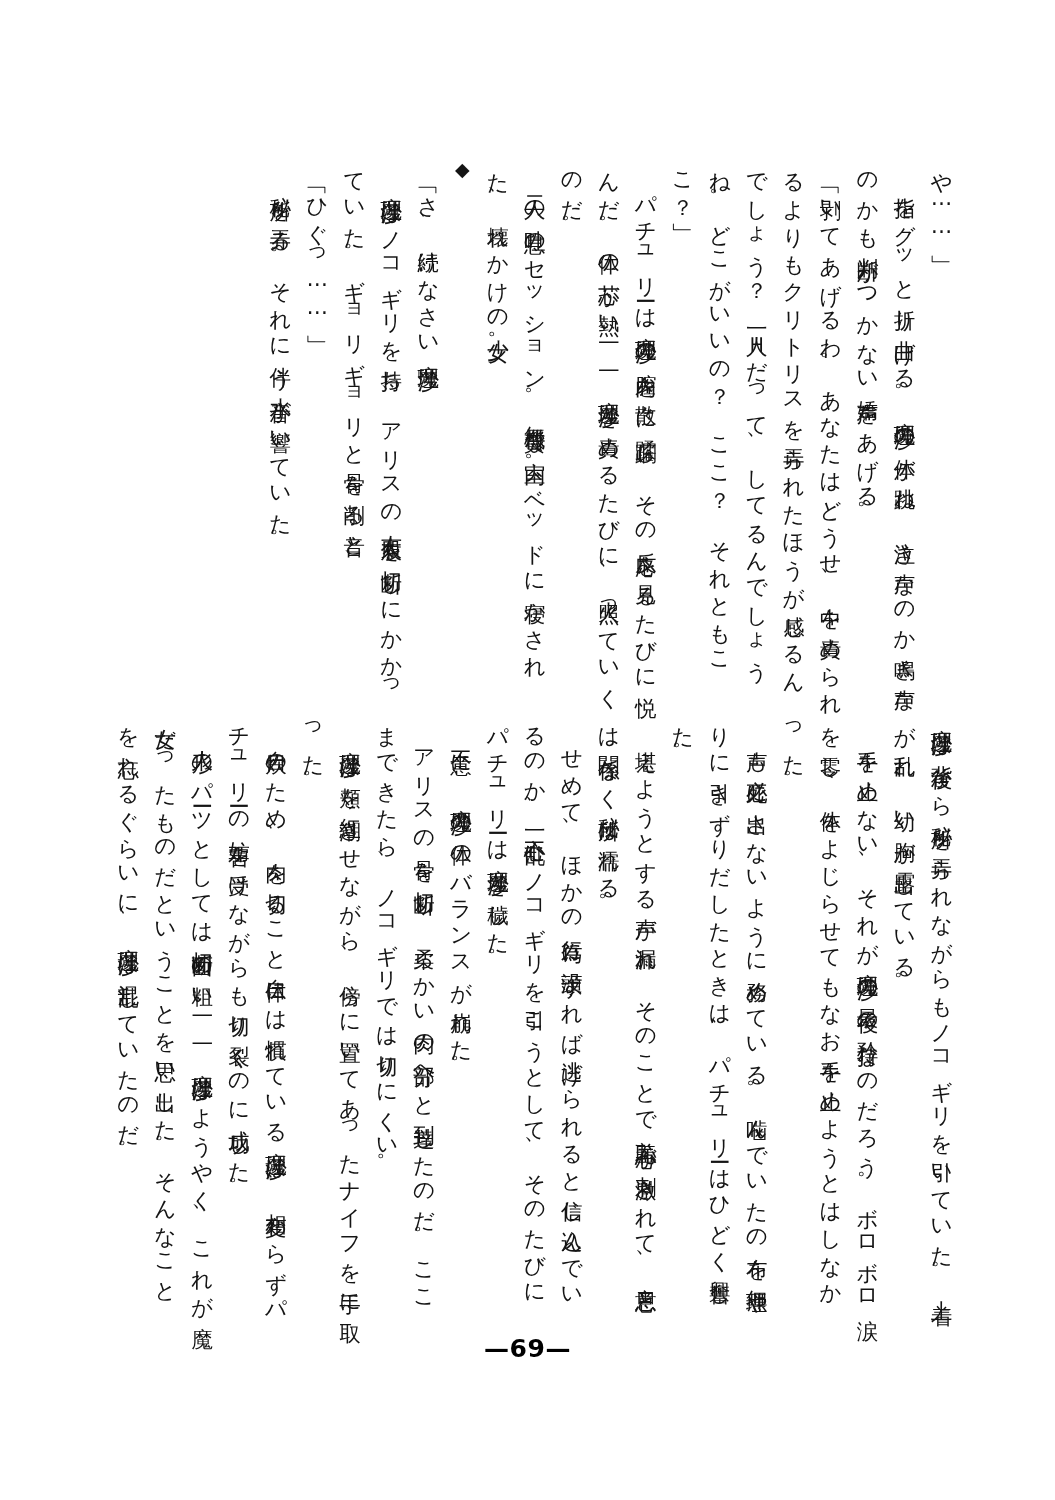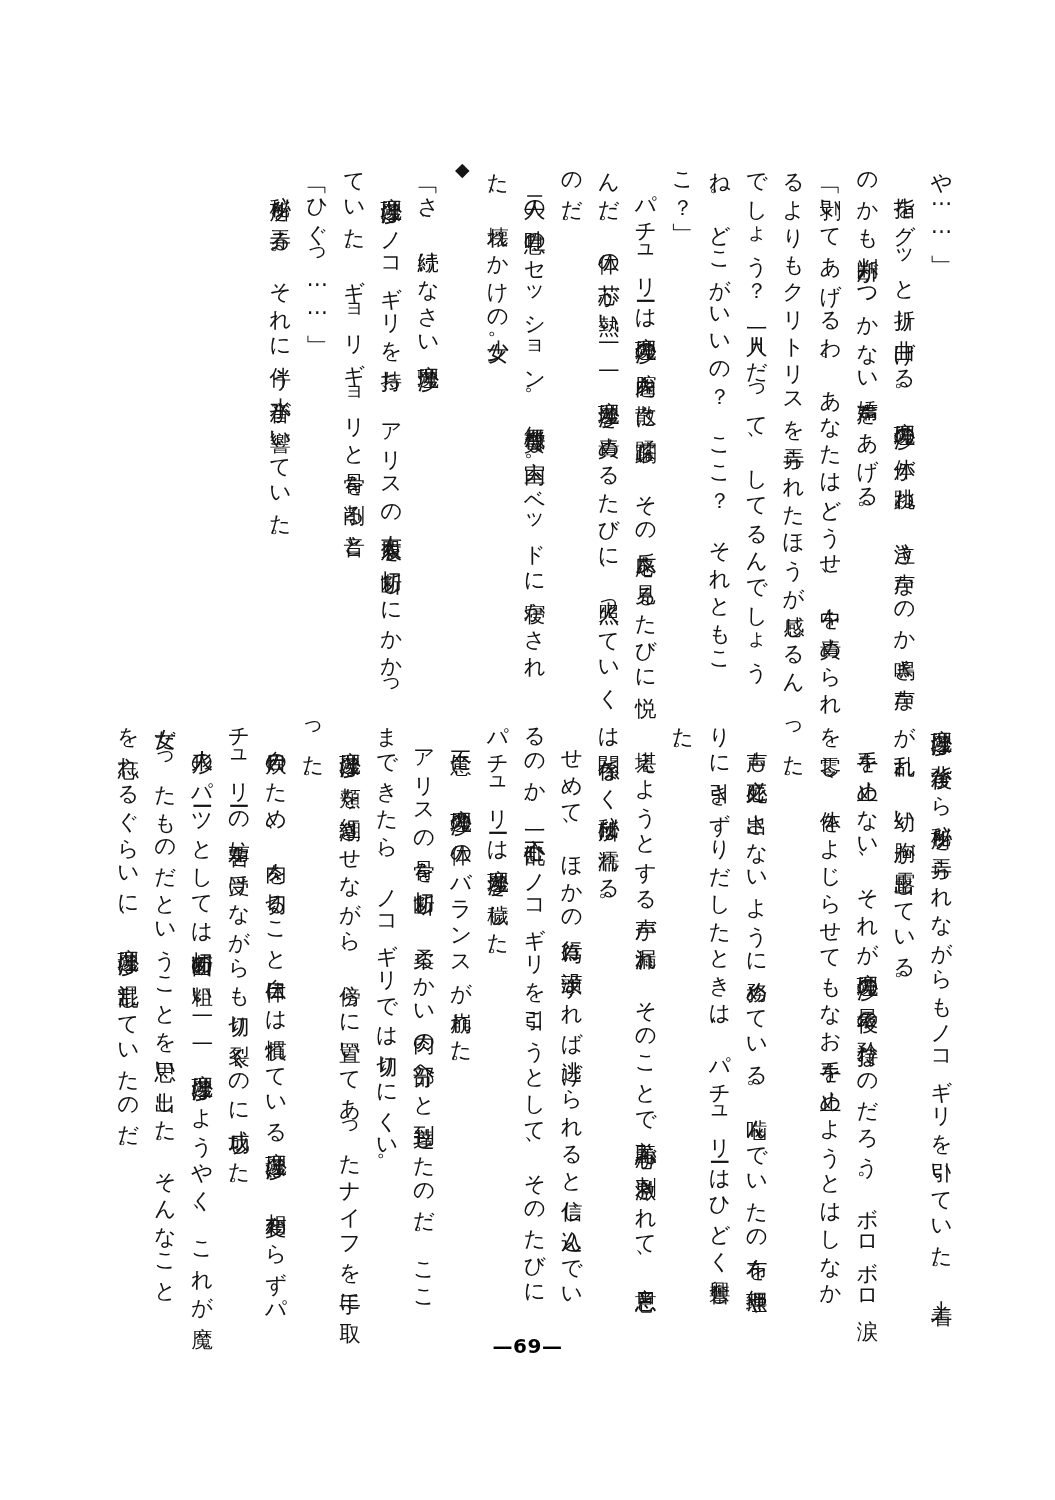--- a/index.html
+++ b/index.html
@@ -70,21 +70,21 @@
     line-height: 1.72;
   }
 
   
   .pagenum {
     position: absolute;
     left: 0;
     top: 1334px;
     width: 1055px;
     text-align: center;
-    font-size: 20px;
+    font-size: 25px;
     font-weight: 700;
     letter-spacing: 0.5px;
     color: #000000;
     font-family: "DejaVu Sans", "Liberation Sans", sans-serif;
   }
 </style>
 </head>
 <body style="color: rgb(20, 20, 20); background: rgb(255, 255, 255);">
 
 <div class="page">

